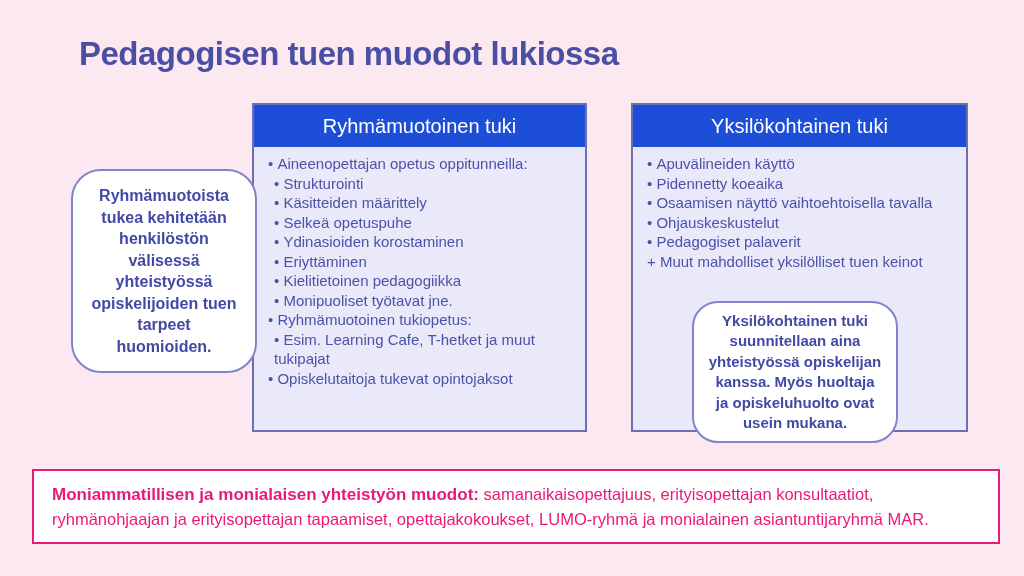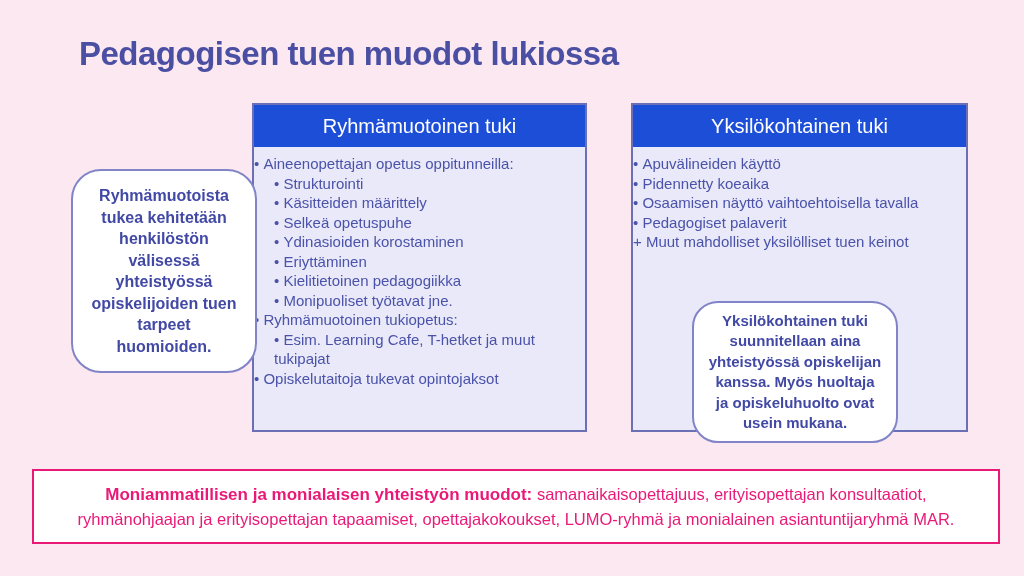--- a/index.html
+++ b/index.html
@@ -27,21 +27,21 @@
   .panel-right{left:631px;width:337px;}
   .panel-header{
     background:#1d4ed8;color:#ffffff;
     height:42px;line-height:42px;text-align:center;
     font-size:20px;
   }
   .panel-body{
     padding:7px 6px 0 0;
     color:#4a52aa;font-size:15px;line-height:19.5px;
   }
-  .li{}
+  .li{padding-left:14px;}
   .li.l2{padding-left:20px;}
   .li.l1::before,.li.l2::before{content:"\2022\00a0";}
   .callout{
     position:absolute;background:#ffffff;
     border:2px solid #8184c6;border-radius:30px;
     box-sizing:border-box;
     display:flex;align-items:center;justify-content:center;
     text-align:center;color:#4249a5;font-weight:bold;
     z-index:5;
   }
@@ -51,21 +51,21 @@
   }
   .callout-right{
     left:692px;top:301px;width:206px;height:142px;
     padding:6px 14px;font-size:15px;line-height:20.5px;border-radius:26px;
   }
   .footer-box{
     position:absolute;left:32px;top:469px;width:968px;height:75px;
     background:#ffffff;border:2px solid #ea1978;
     box-sizing:border-box;
     display:flex;align-items:center;justify-content:center;
-    text-align:center;color:#ea1978;
+    color:#ea1978;
     font-size:16.5px;line-height:24px;
     padding:0 18px;
   }
   .footer-box .bold{font-weight:bold;font-size:17px;}
 </style>
 </head>
 <body>
 
 <div class="slide">
 
@@ -87,20 +87,21 @@
       <div class="li l1">Opiskelutaitoja tukevat opintojaksot</div>
     </div>
   </section>
 
   <section class="panel panel-right">
     <div class="panel-header">Yksilökohtainen tuki</div>
     <div class="panel-body">
       <div class="li l1">Apuvälineiden käyttö</div>
       <div class="li l1">Pidennetty koeaika</div>
       <div class="li l1">Osaamisen näyttö vaihtoehtoisella tavalla</div>
+      <div class="li l1">Ohjauskeskustelut</div>
       <div class="li l1">Pedagogiset palaverit</div>
       <div class="li l0">+ Muut mahdolliset yksilölliset tuen keinot</div>
     </div>
   </section>
 
   <div class="callout callout-left">
     <span>Ryhmämuotoista tukea kehitetään henkilöstön välisessä yhteistyössä opiskelijoiden tuen tarpeet huomioiden.</span>
   </div>
 
   <div class="callout callout-right">

